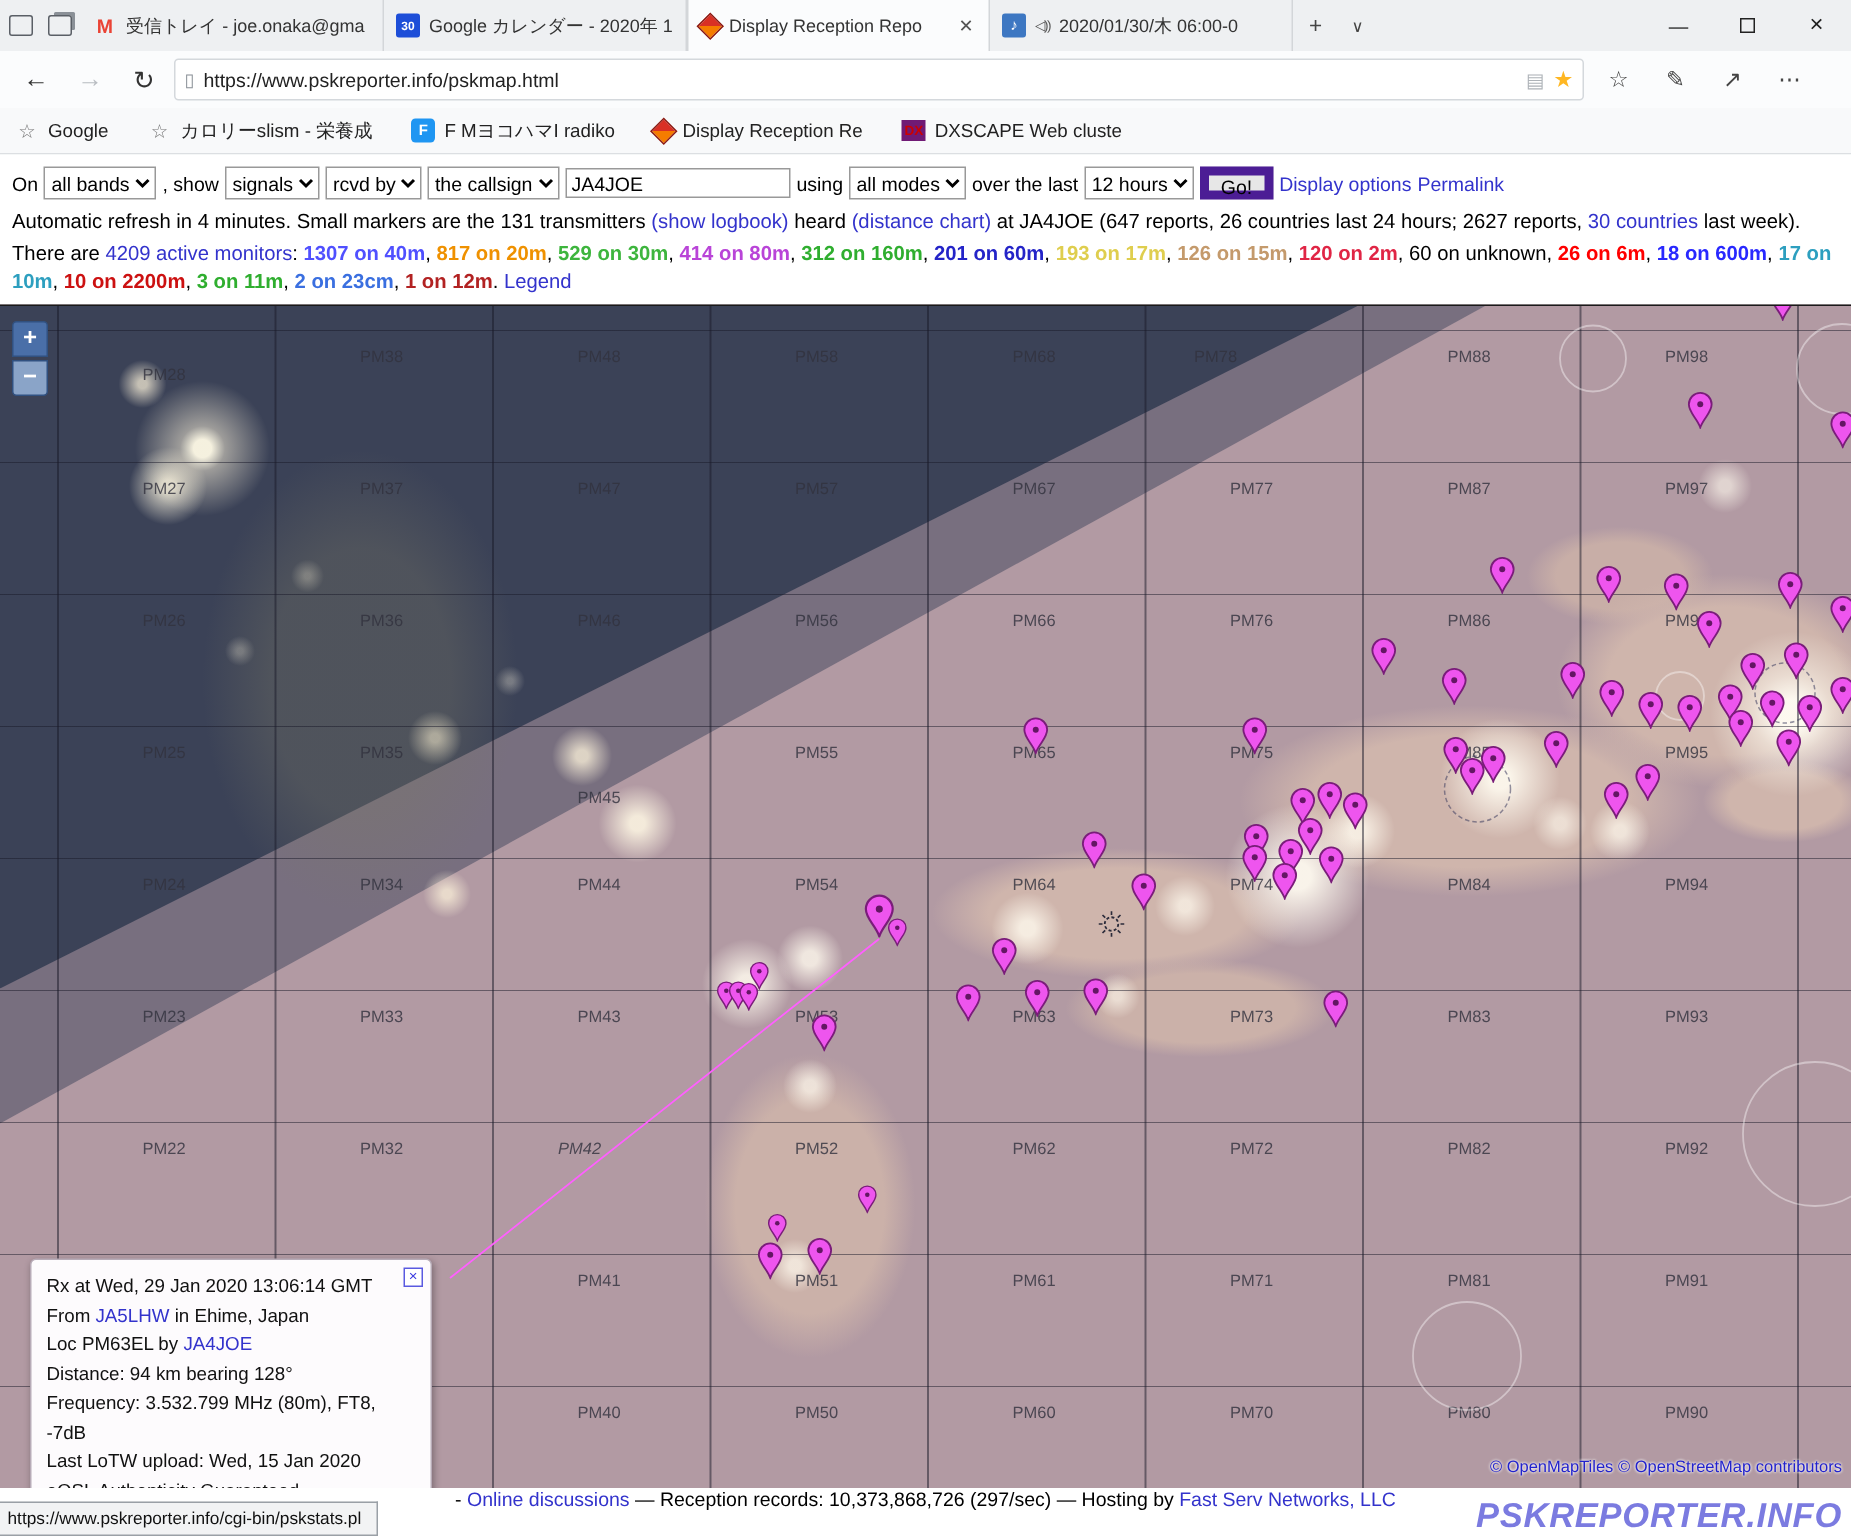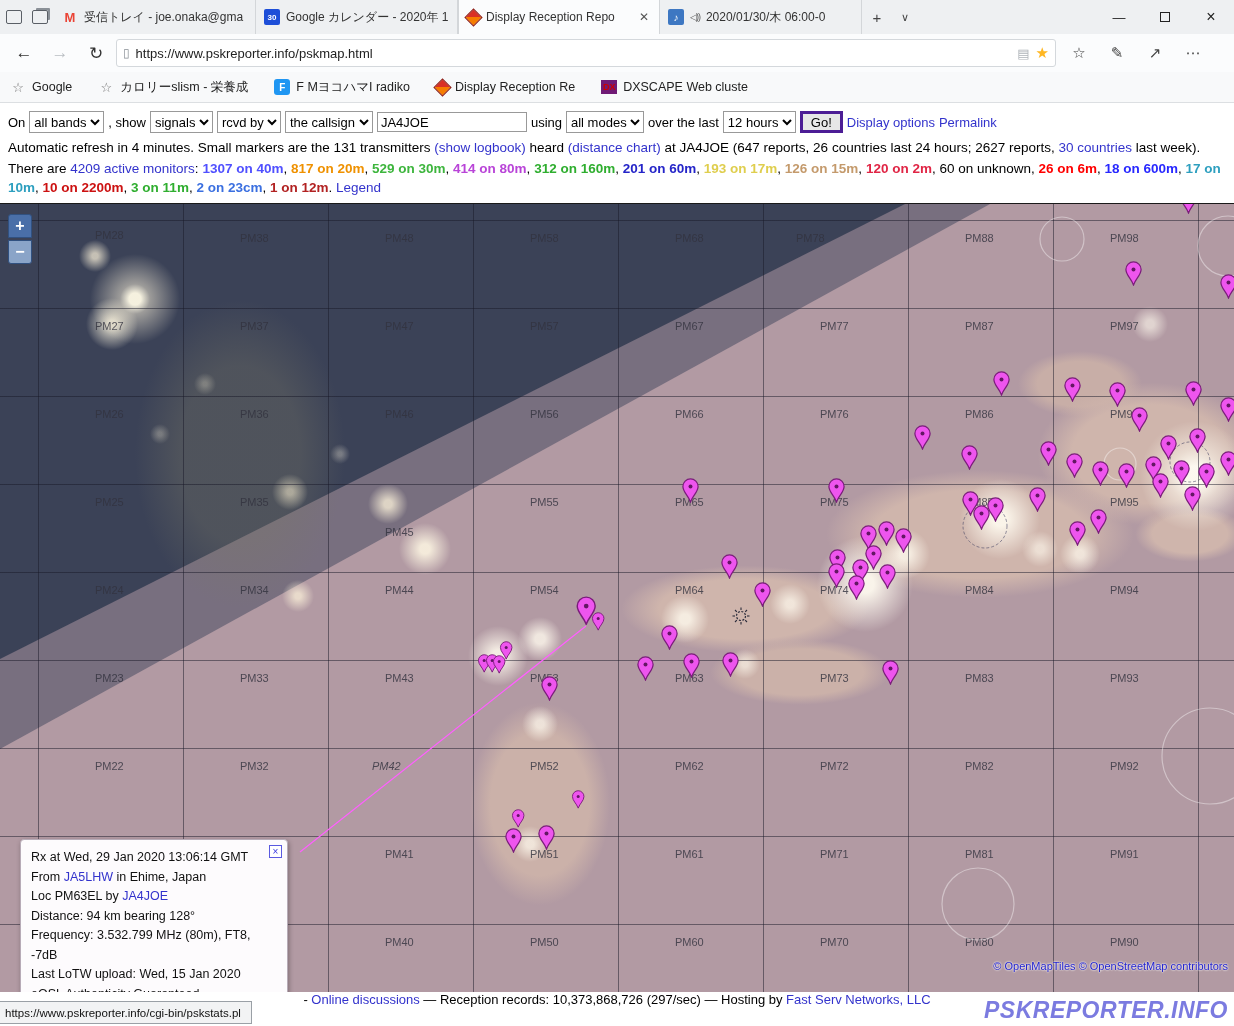--- a/index.html
+++ b/index.html
@@ -52,21 +52,21 @@
             padding:0 10px; gap:26px; font-size:12.5px; color:#222; }
   .favitem { display:flex; align-items:center; gap:6px; white-space:nowrap; }
 
   
   .page-controls { padding:8px 8px 3px 8px; font-size:13px; color:#000; display:flex; align-items:center;
                    flex-wrap:nowrap; gap:4px; background:#fff; }
   .page-controls select { font-size:13px; font-family:"Liberation Sans",sans-serif; height:22px;
                           border:1px solid #999; background:#fff; }
   .page-controls input[type=text] { font-size:13px; height:20px; width:150px; border:1px solid #999; padding:1px 3px;
                           font-family:"Liberation Sans",sans-serif; }
-  .gobtn { font-size:13px; height:22px; background:#e7e7e7; border:3px solid #4c1d95; padding:0 8px;
+  .gobtn { font-size:13px; height:22px; background:#e7e7e7; border:6px solid #4c1d95; padding:0 8px;
            font-family:"Liberation Sans",sans-serif; }
   .lnk { color:#3333cc; cursor:pointer; text-decoration:none; }
   .stats { padding:2px 8px 4px 8px; font-size:13.5px; line-height:19px; color:#000; background:#fff; }
   .stats p { margin:0 0 2px 0; }
 
   
   .map { position:relative; width:1234px; height:789px; overflow:hidden; border-top:1px solid #1a1a1a;
          background:#b29aa3; }
   .layer { position:absolute; inset:0; pointer-events:none; }
   .land-day { background:
@@ -123,21 +123,21 @@
   .map-popup { position:absolute; left:20px; top:635px; width:268px; background:#fdfbfd;
                border:1px solid #b7abb7; border-radius:4px; box-shadow:1px 2px 5px rgba(0,0,0,.3);
                padding:8px 10px; font-size:12.5px; line-height:19.5px; color:#111; z-index:9; }
   .popup-close { position:absolute; right:5px; top:5px; width:13px; height:13px; border:1px solid #5a5ae0;
                  color:#3a3ae0; font-size:10px; line-height:11px; text-align:center; background:#fff; cursor:pointer; }
   .zoomctl { position:absolute; left:8px; top:10px; z-index:10; width:24px; }
   .zoombtn { width:24px; height:24px; display:flex; align-items:center; justify-content:center; color:#fff;
              font-size:16px; font-weight:bold; border:1px solid #315180; cursor:pointer; }
   .zoombtn.zin { background:#4a6fa8; border-radius:3px 3px 0 0; }
   .zoombtn.zout { background:#8aa4c8; border-radius:0 0 3px 3px; margin-top:2px; }
-  .attribution { position:absolute; right:6px; bottom:20px; font-size:11px; z-index:8;
+  .attribution { position:absolute; right:6px; bottom:8px; font-size:11px; z-index:8;
                  text-shadow:0 0 2px #fff, 0 0 2px #fff; }
   .attribution .lnk { color:#2222cc; }
 
   
   .footer { height:30px; background:#fff; font-size:13px; color:#000; display:flex; align-items:flex-start;
             justify-content:center; position:relative; }
   .watermark { position:absolute; right:6px; bottom:2px; z-index:30; font-size:23px; font-weight:bold;
                font-style:italic; color:#7b7be0; letter-spacing:.5px;
                text-shadow:0 0 3px rgba(255,255,255,.95), 0 0 1px #fff; }
   .status-bar { position:absolute; left:0; bottom:2px; z-index:31; height:23px; background:#f2f3f4;
@@ -249,21 +249,21 @@
 </div>
 
 <div class="map">
   <div class="layer land-day"></div>
   <div class="layer lights-day"></div>
   <div class="layer twilight"></div>
   <div class="layer night"></div>
   <div class="layer lights-night"></div>
   <div class="layer gridlines"></div>
   <div class="layer">
-      <span class="grid-label" style="left: 95px; top: 25px;">PM28</span>
+      <span class="grid-label" style="left: 95px; top: 40px;">PM28</span>
       <span class="grid-label" style="left: 240px; top: 28px;">PM38</span>
       <span class="grid-label" style="left: 385px; top: 28px;">PM48</span>
       <span class="grid-label" style="left: 530px; top: 28px;">PM58</span>
       <span class="grid-label" style="left: 675px; top: 28px;">PM68</span>
       <span class="grid-label" style="left: 796px; top: 28px;">PM78</span>
       <span class="grid-label" style="left: 965px; top: 28px;">PM88</span>
       <span class="grid-label" style="left: 1110px; top: 28px;">PM98</span>
       <span class="grid-label" style="left: 95px; top: 116px;">PM27</span>
       <span class="grid-label" style="left: 240px; top: 116px;">PM37</span>
       <span class="grid-label" style="left: 385px; top: 116px;">PM47</span>

